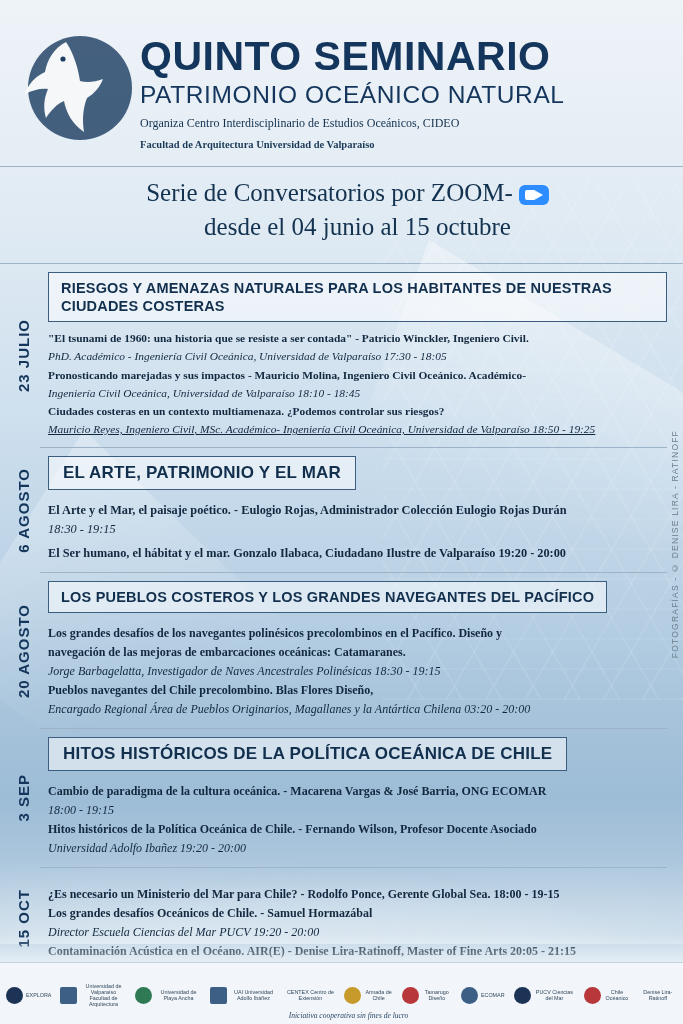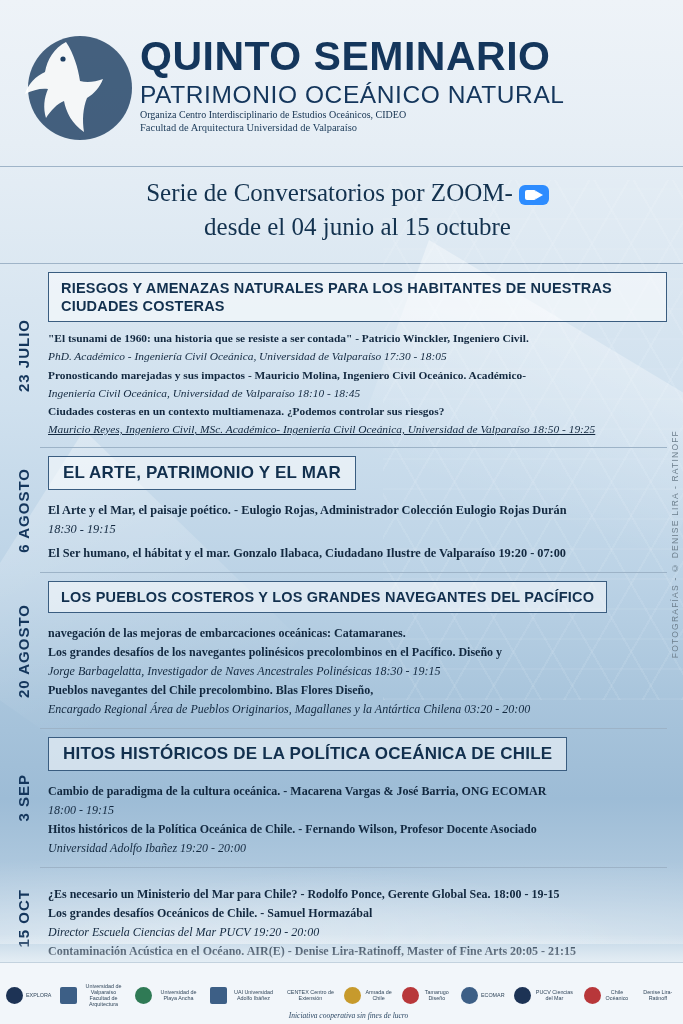--- a/index.html
+++ b/index.html
@@ -51,22 +51,22 @@
   }
   .logo svg{position:absolute;left:0;top:0;}
   .titles{padding-top:10px;}
   .t1{
     font-size:41px;letter-spacing:.5px;font-weight:bold;color:#14365c;line-height:1;
     font-family:"Liberation Sans",sans-serif;
   }
   .t2{
     font-size:24.5px;color:#14365c;letter-spacing:.6px;margin-top:4px;font-weight:normal;
   }
-  .t3{font-size:10px;color:#13314f;margin-top:0;font-family:"Liberation Serif",serif;}
-  .t4{font-size:10.5px;color:#1b3a58;margin-top:2px;font-family:"Liberation Serif",serif;}
+  .t3{font-size:12px;color:#13314f;margin-top:7px;font-family:"Liberation Serif",serif;}
+  .t4{font-size:10.5px;color:#1b3a58;margin-top:8px;font-family:"Liberation Serif",serif;font-weight:bold;}
 
   .rule{height:1px;background:#9fb4c8;margin:8px 0 0 0;}
 
   
   .zoomband{text-align:center;padding:12px 0 14px 12px;position:relative;}
   .zoomline1{font-size:25px;color:#13324f;font-family:"Liberation Serif",serif;}
   .zoomline2{font-size:25px;color:#13324f;font-family:"Liberation Serif",serif;margin-top:6px;margin-left:20px;}
   .zoomicon{
     display:inline-block;width:30px;height:20px;border-radius:6px;background:#2d8cff;
     position:relative;vertical-align:middle;margin-left:6px;
@@ -200,35 +200,35 @@
 
       <div class="block">
         <div class="date">
             <span>6 AGOSTO</span>
           </div>
         <div class="blockbody">
           <div class="btitle big">EL ARTE, PATRIMONIO Y EL MAR</div>
           <div class="items" style="margin-top:12px">
             <div class="item" style="font-size:12.3px"><b>El Arte y el Mar, el paisaje poético.  -  Eulogio Rojas, Administrador Colección Eulogio Rojas Durán</b></div>
             <div class="item" style="font-size:12.3px"><i>18:30 - 19:15</i></div>
-            <div class="item" style="font-size:12.3px;margin-top:6px"><b>El Ser humano, el hábitat y el mar.     Gonzalo Ilabaca, Ciudadano Ilustre de Valparaíso 19:20 - 07:00</b></div>
+            <div class="item" style="font-size:12.3px;margin-top:6px"><b>El Ser humano, el hábitat y el mar.     Gonzalo Ilabaca, Ciudadano Ilustre de Valparaíso 19:20 - 20:00</b></div>
           </div>
         </div>
       </div>
       <div class="sep"></div>
 
       <div class="block">
         <div class="date">
             <span>20 AGOSTO</span>
           </div>
         <div class="blockbody">
           <div class="btitle">LOS PUEBLOS COSTEROS Y LOS GRANDES NAVEGANTES DEL PACÍFICO</div>
           <div class="items" style="margin-top:12px">
+            <div class="item" style="font-size:12px"><b>Los grandes desafíos de los navegantes polinésicos precolombinos en el Pacífico. Diseño y</b></div>
             <div class="item" style="font-size:12px"><b>navegación de las mejoras de embarcaciones oceánicas: Catamaranes.</b></div>
-            <div class="item" style="font-size:12px"><b>Los grandes desafíos de los navegantes polinésicos precolombinos en el Pacífico. Diseño y</b></div>
             <div class="item" style="font-size:12px"><i>Jorge Barbagelatta, Investigador de Naves Ancestrales Polinésicas 18:30 - 19:15</i></div>
             <div class="item" style="font-size:12px"><b>Pueblos navegantes del Chile precolombino.  Blas Flores Diseño,</b></div>
             <div class="item" style="font-size:12px"><i>Encargado Regional Área de Pueblos Originarios, Magallanes y la Antártica Chilena  03:20 - 20:00</i></div>
           </div>
         </div>
       </div>
       <div class="sep"></div>
 
       <div class="block">
         <div class="date">

